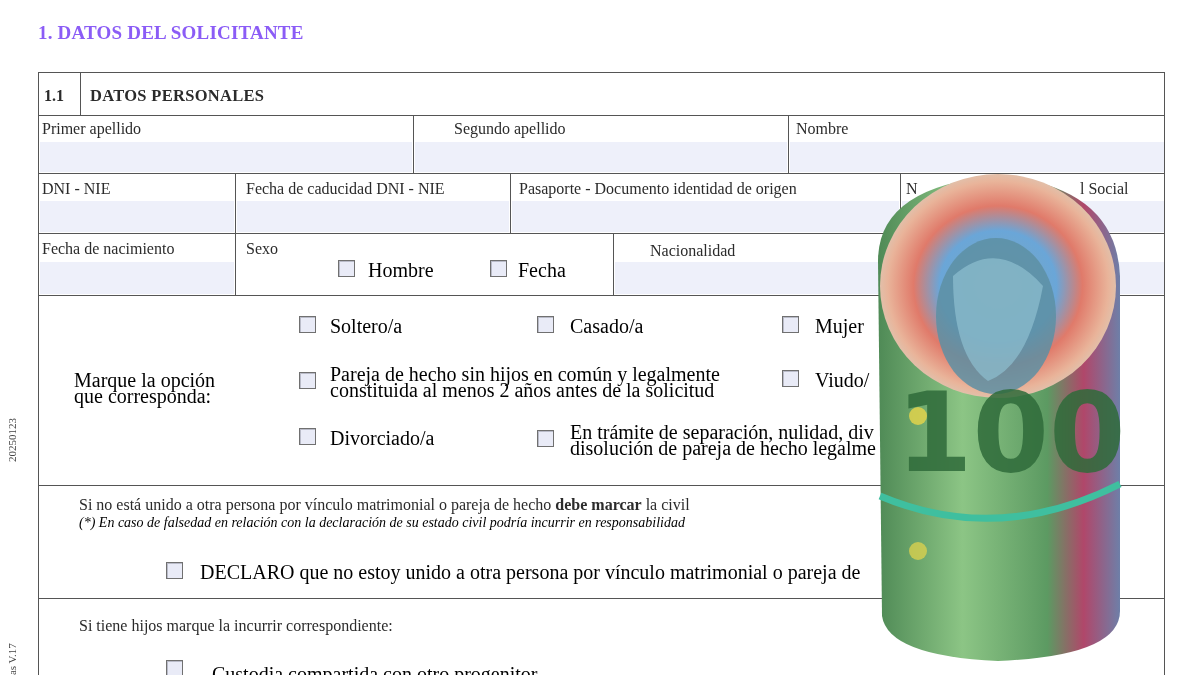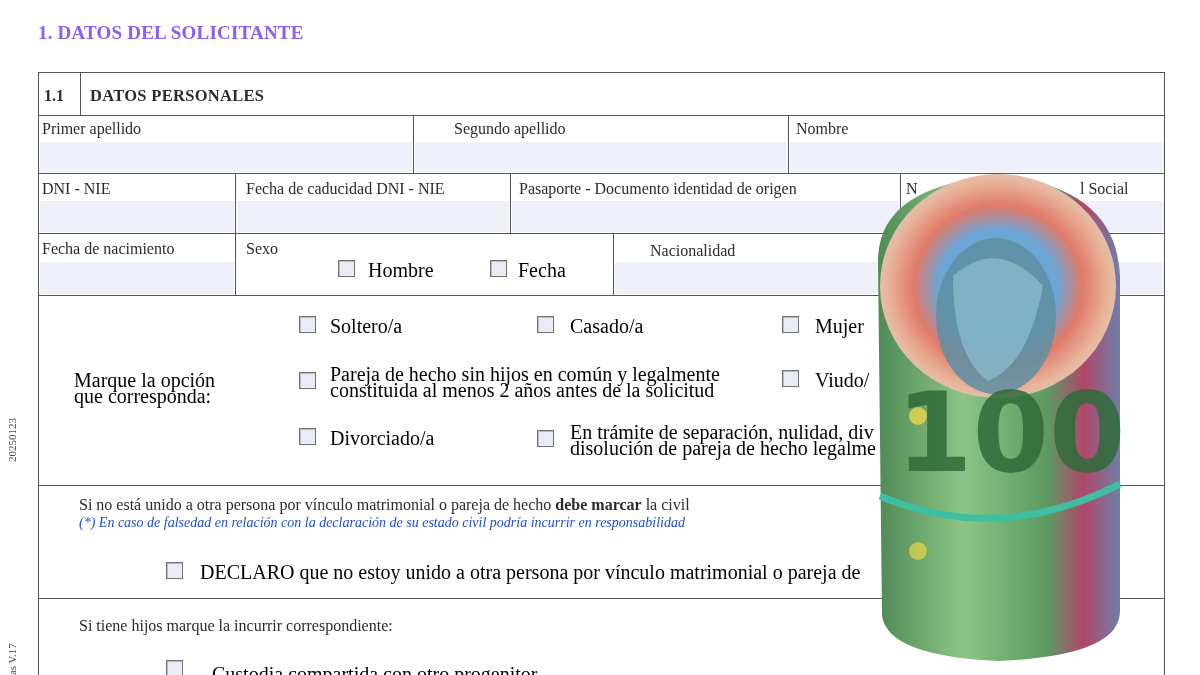--- a/index.html
+++ b/index.html
@@ -19,21 +19,21 @@
   .fill { position:absolute; background:#eef0fa; }
   .hdr-num { left:44px; top:87px; font-size:16px; font-weight:bold; }
   .hdr-title { left:90px; top:86px; font-size:16.5px; font-weight:bold; letter-spacing:0.3px; }
   .cb {
     position:absolute; width:17px; height:17px; box-sizing:border-box;
     border:1.5px solid #707070; background:#e9ebf7;
     box-shadow: inset 1px 1px 0 #b9bbc8;
   }
   .cbtxt { position:absolute; font-size:20px; color:#000000; white-space:nowrap; line-height:16px; }
   .side { position:absolute; font-size:11px; color:#444; transform:rotate(-90deg); transform-origin:left top; white-space:nowrap; }
-  .note { position:absolute; font-size:14px; font-style:italic; color:#1d4ed8; white-space:nowrap; }
+  .note { position:absolute; font-size:14px; font-style:italic; color:#000000; white-space:nowrap; }
   .money {
     position:absolute; left:858px; top:166px; width:280px; height:500px;
   }
 </style>
 </head>
 <body>
 
 <div class="abs section-title">1. DATOS DEL SOLICITANTE</div>
 
 <div class="side" style="left:6px; top:462px;">20250123</div>

